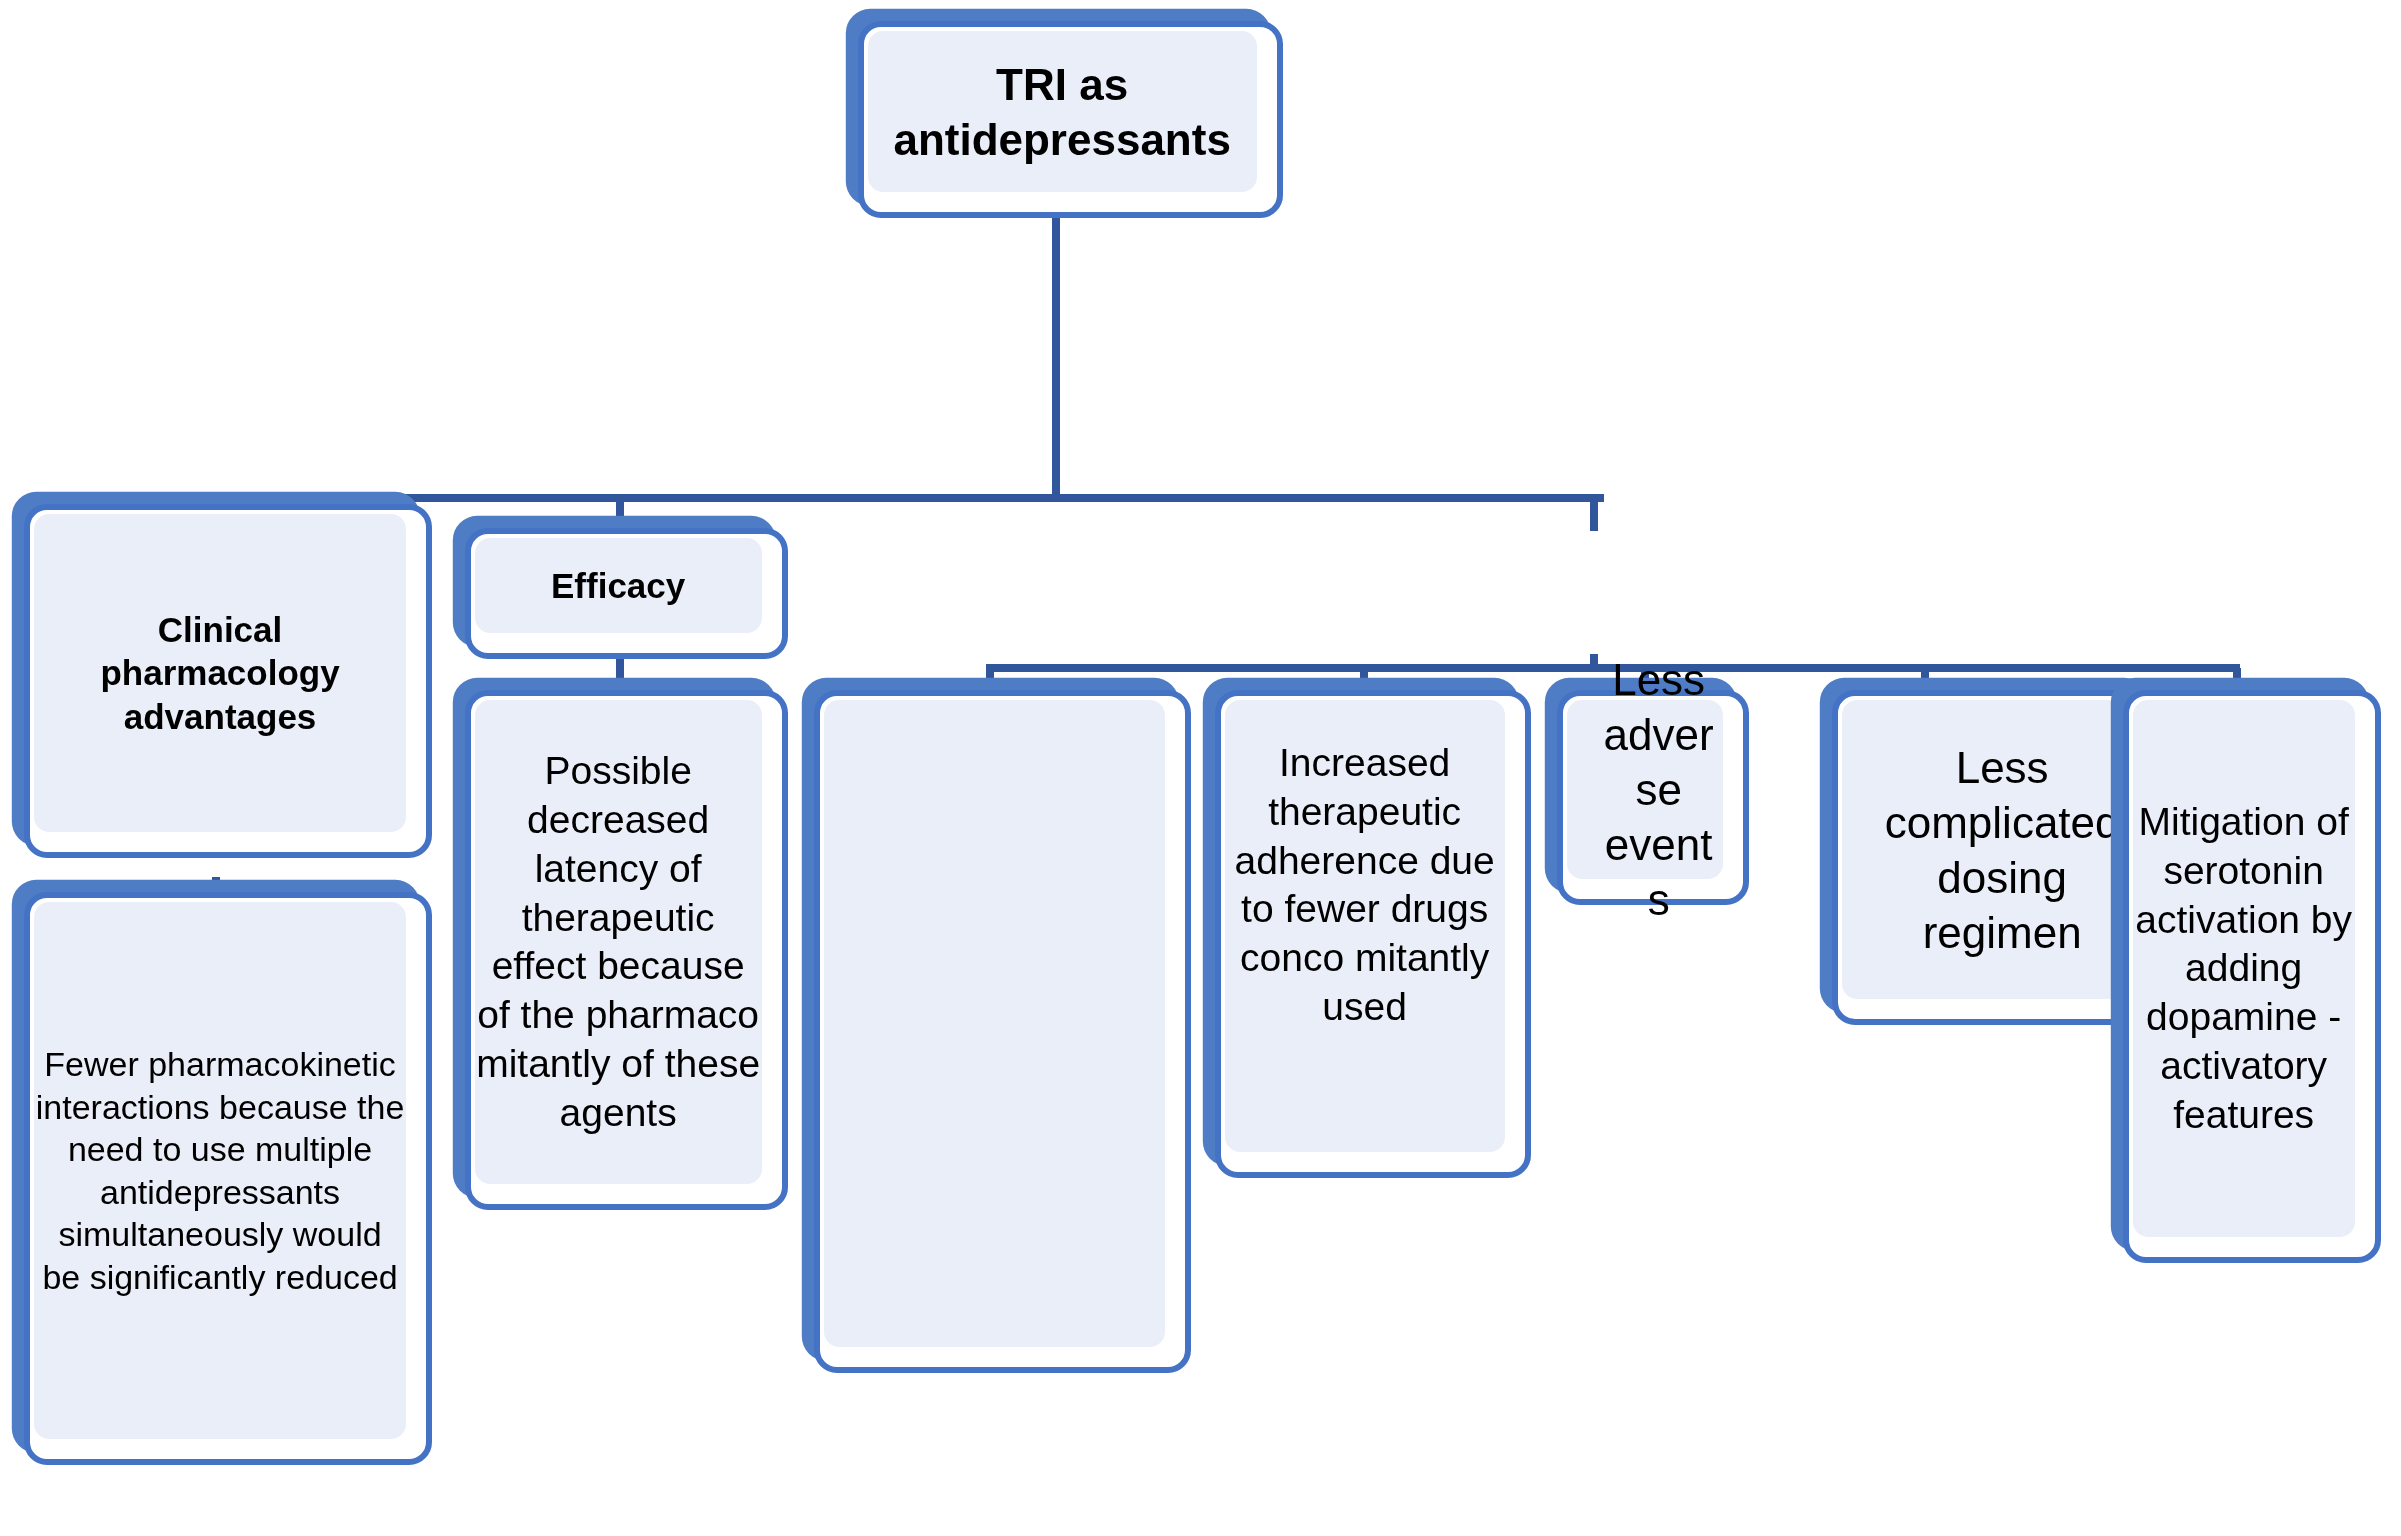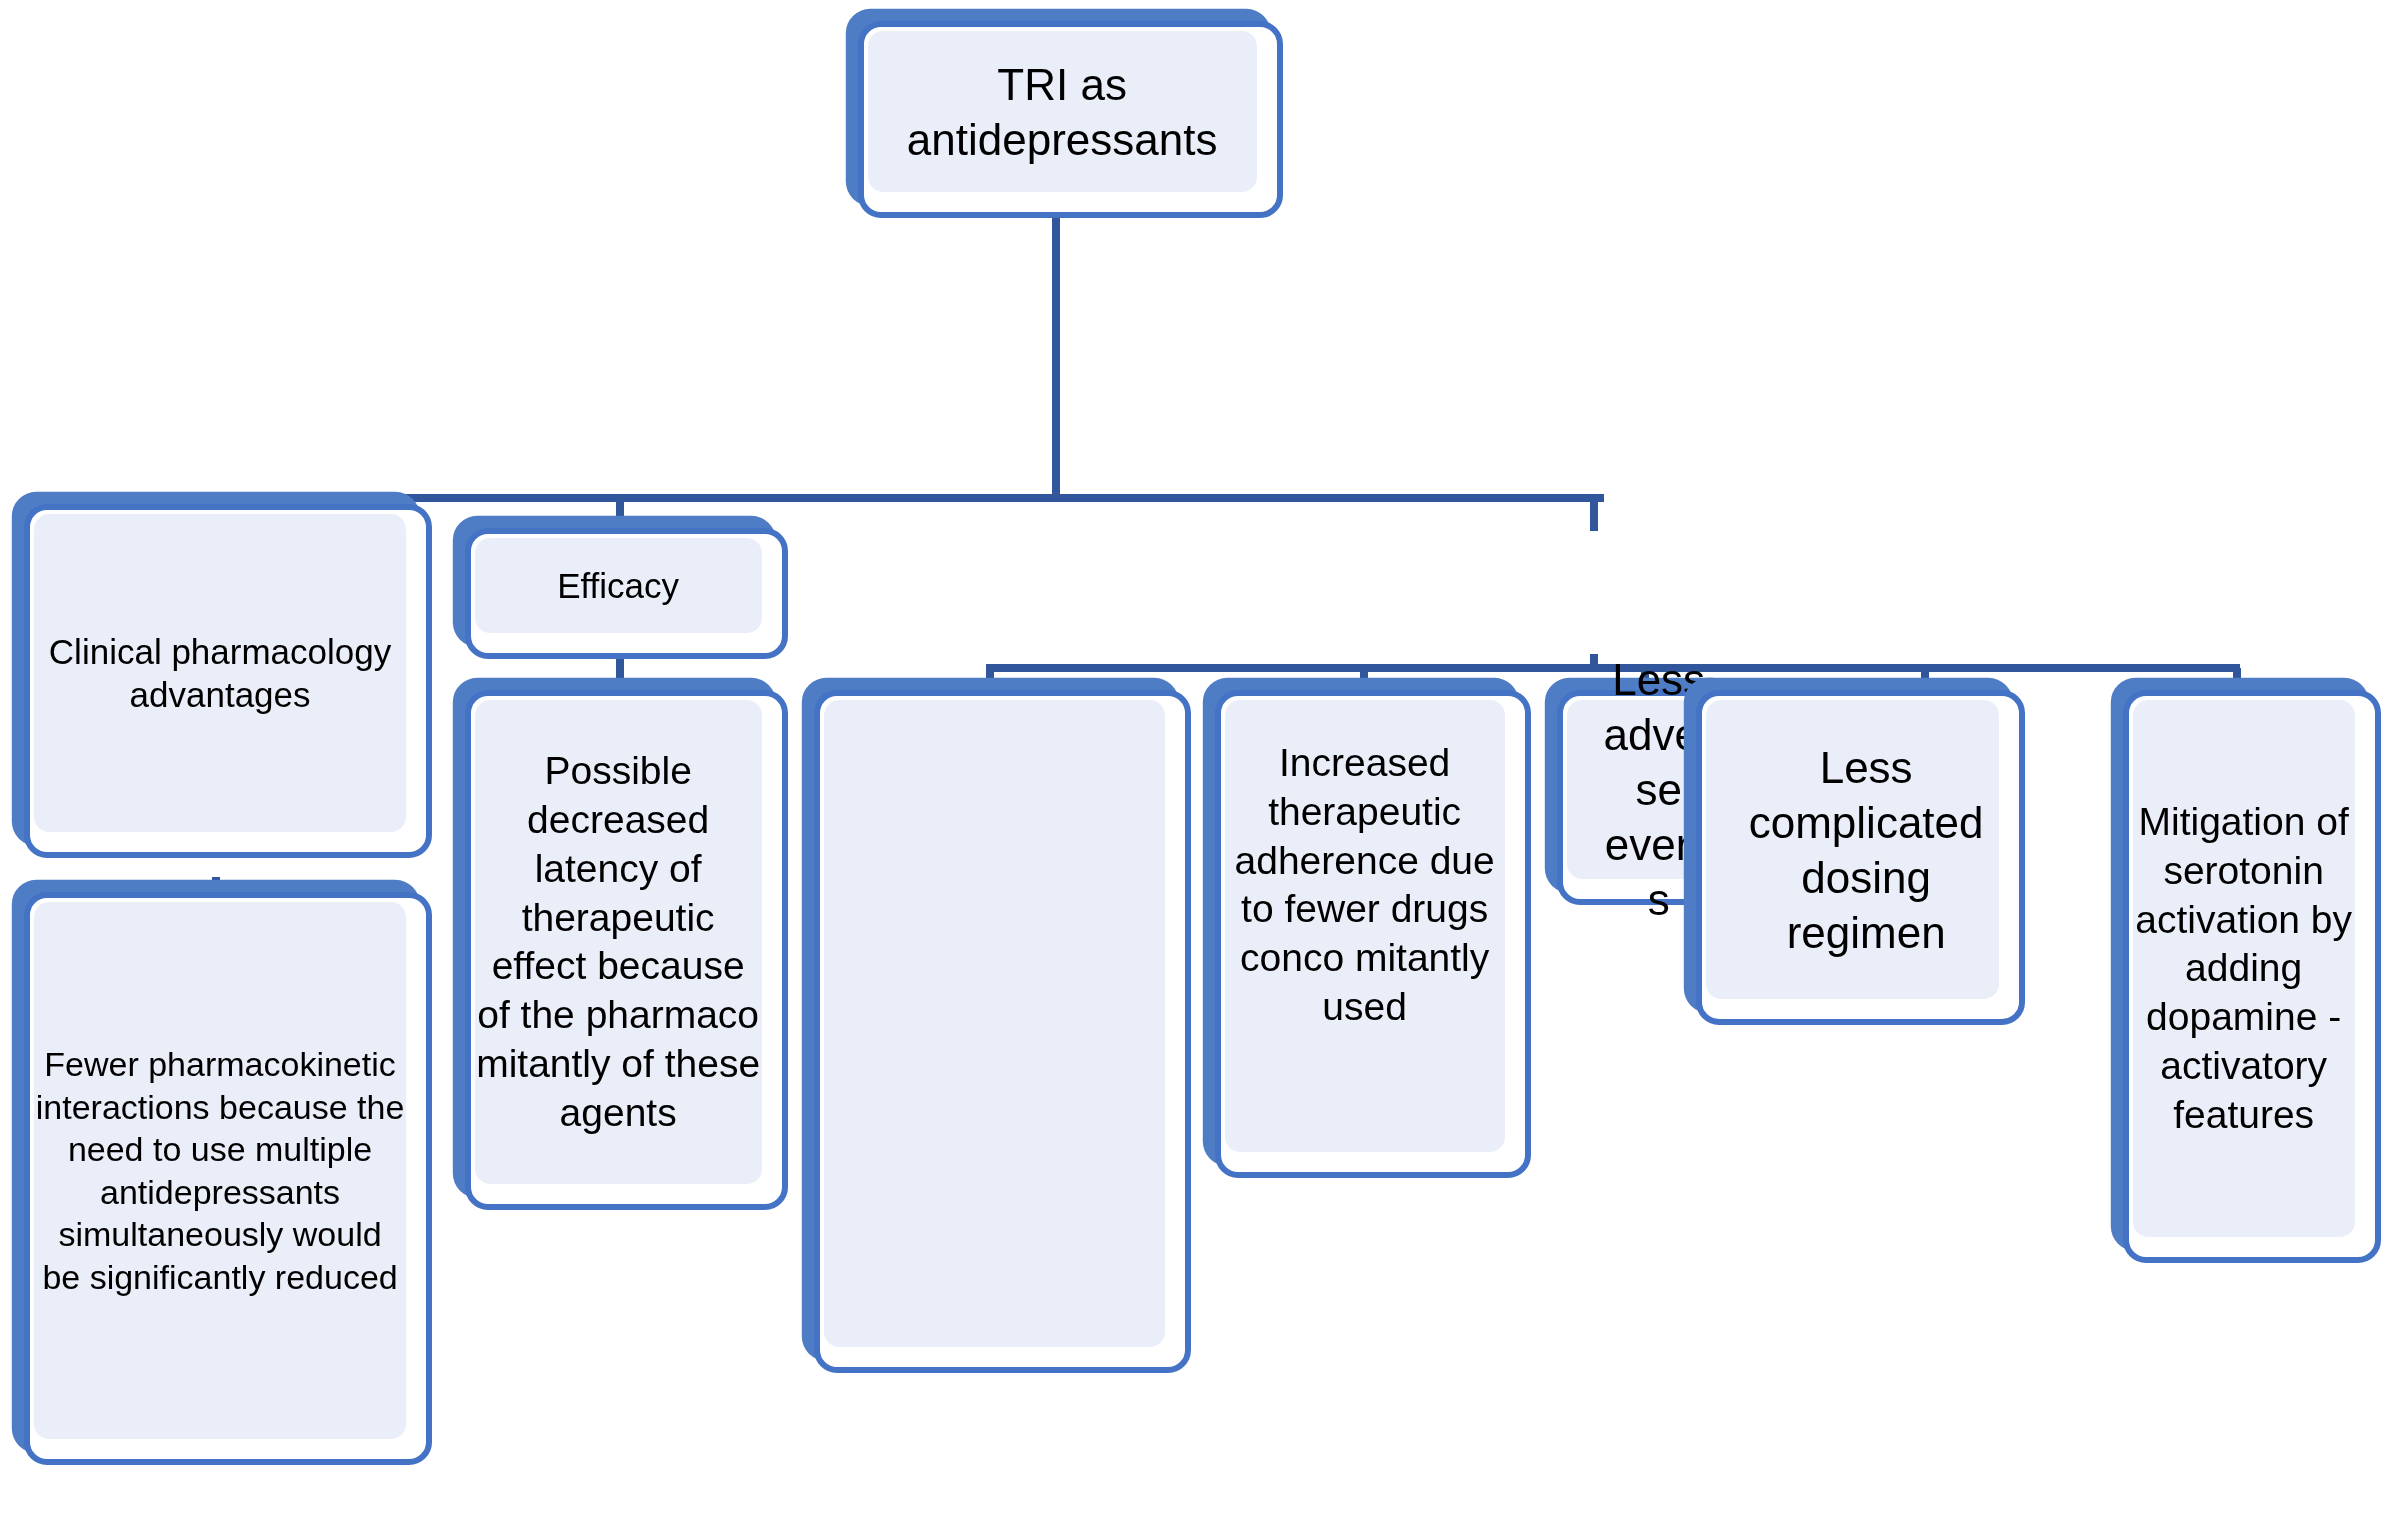--- a/index.html
+++ b/index.html
@@ -29,21 +29,21 @@
   .node .fill{
     position:absolute;left:3.8px;top:3.8px;right:20px;bottom:20px;
     background:var(--fill,#EAEEF8);border-radius:15.2px;
   }
   .node .txt{
     position:absolute;left:4.6px;top:3px;right:21.3px;bottom:18.3px;
     display:flex;align-items:center;justify-content:center;
     text-align:center;line-height:1.25;overflow-wrap:anywhere;
   }
   .node .txt.top-align{align-items:flex-start;padding-top:40px;}
-  .hdr{font-weight:normal;}
+  .hdr{font-weight:bold;}
   .fs58{font-size:44px;} .fs46{font-size:35px;} .fs45{font-size:34px;}
   .fs44{font-size:44px;padding-left:28px;} .fs43{font-size:39px;}
   .narrow-top{max-width:366px;margin:0 auto;}
 </style>
 </head>
 <body>
 
 <div id="canvas">
 
   <div class="conn v" style="left:1052px;top:213px;height:288px"></div>
@@ -120,21 +120,21 @@
   </div>
 
   <div class="node" style="left:1557px;top:690px;width:192px;height:215px">
     <div class="shadow"></div>
     <div class="box">
       <div class="fill"></div>
       <div class="txt fs44">Less adverse events</div>
     </div>
   </div>
 
-  <div class="node" style="left:1696px;top:690px;width:329px;height:335px">
+  <div class="node" style="left:1832px;top:690px;width:329px;height:335px">
     <div class="shadow"></div>
     <div class="box">
       <div class="fill"></div>
       <div class="txt fs44">Less complicated dosing regimen</div>
     </div>
   </div>
 
   <div class="node" style="left:2123px;top:690px;width:258px;height:573px">
     <div class="shadow"></div>
     <div class="box">

